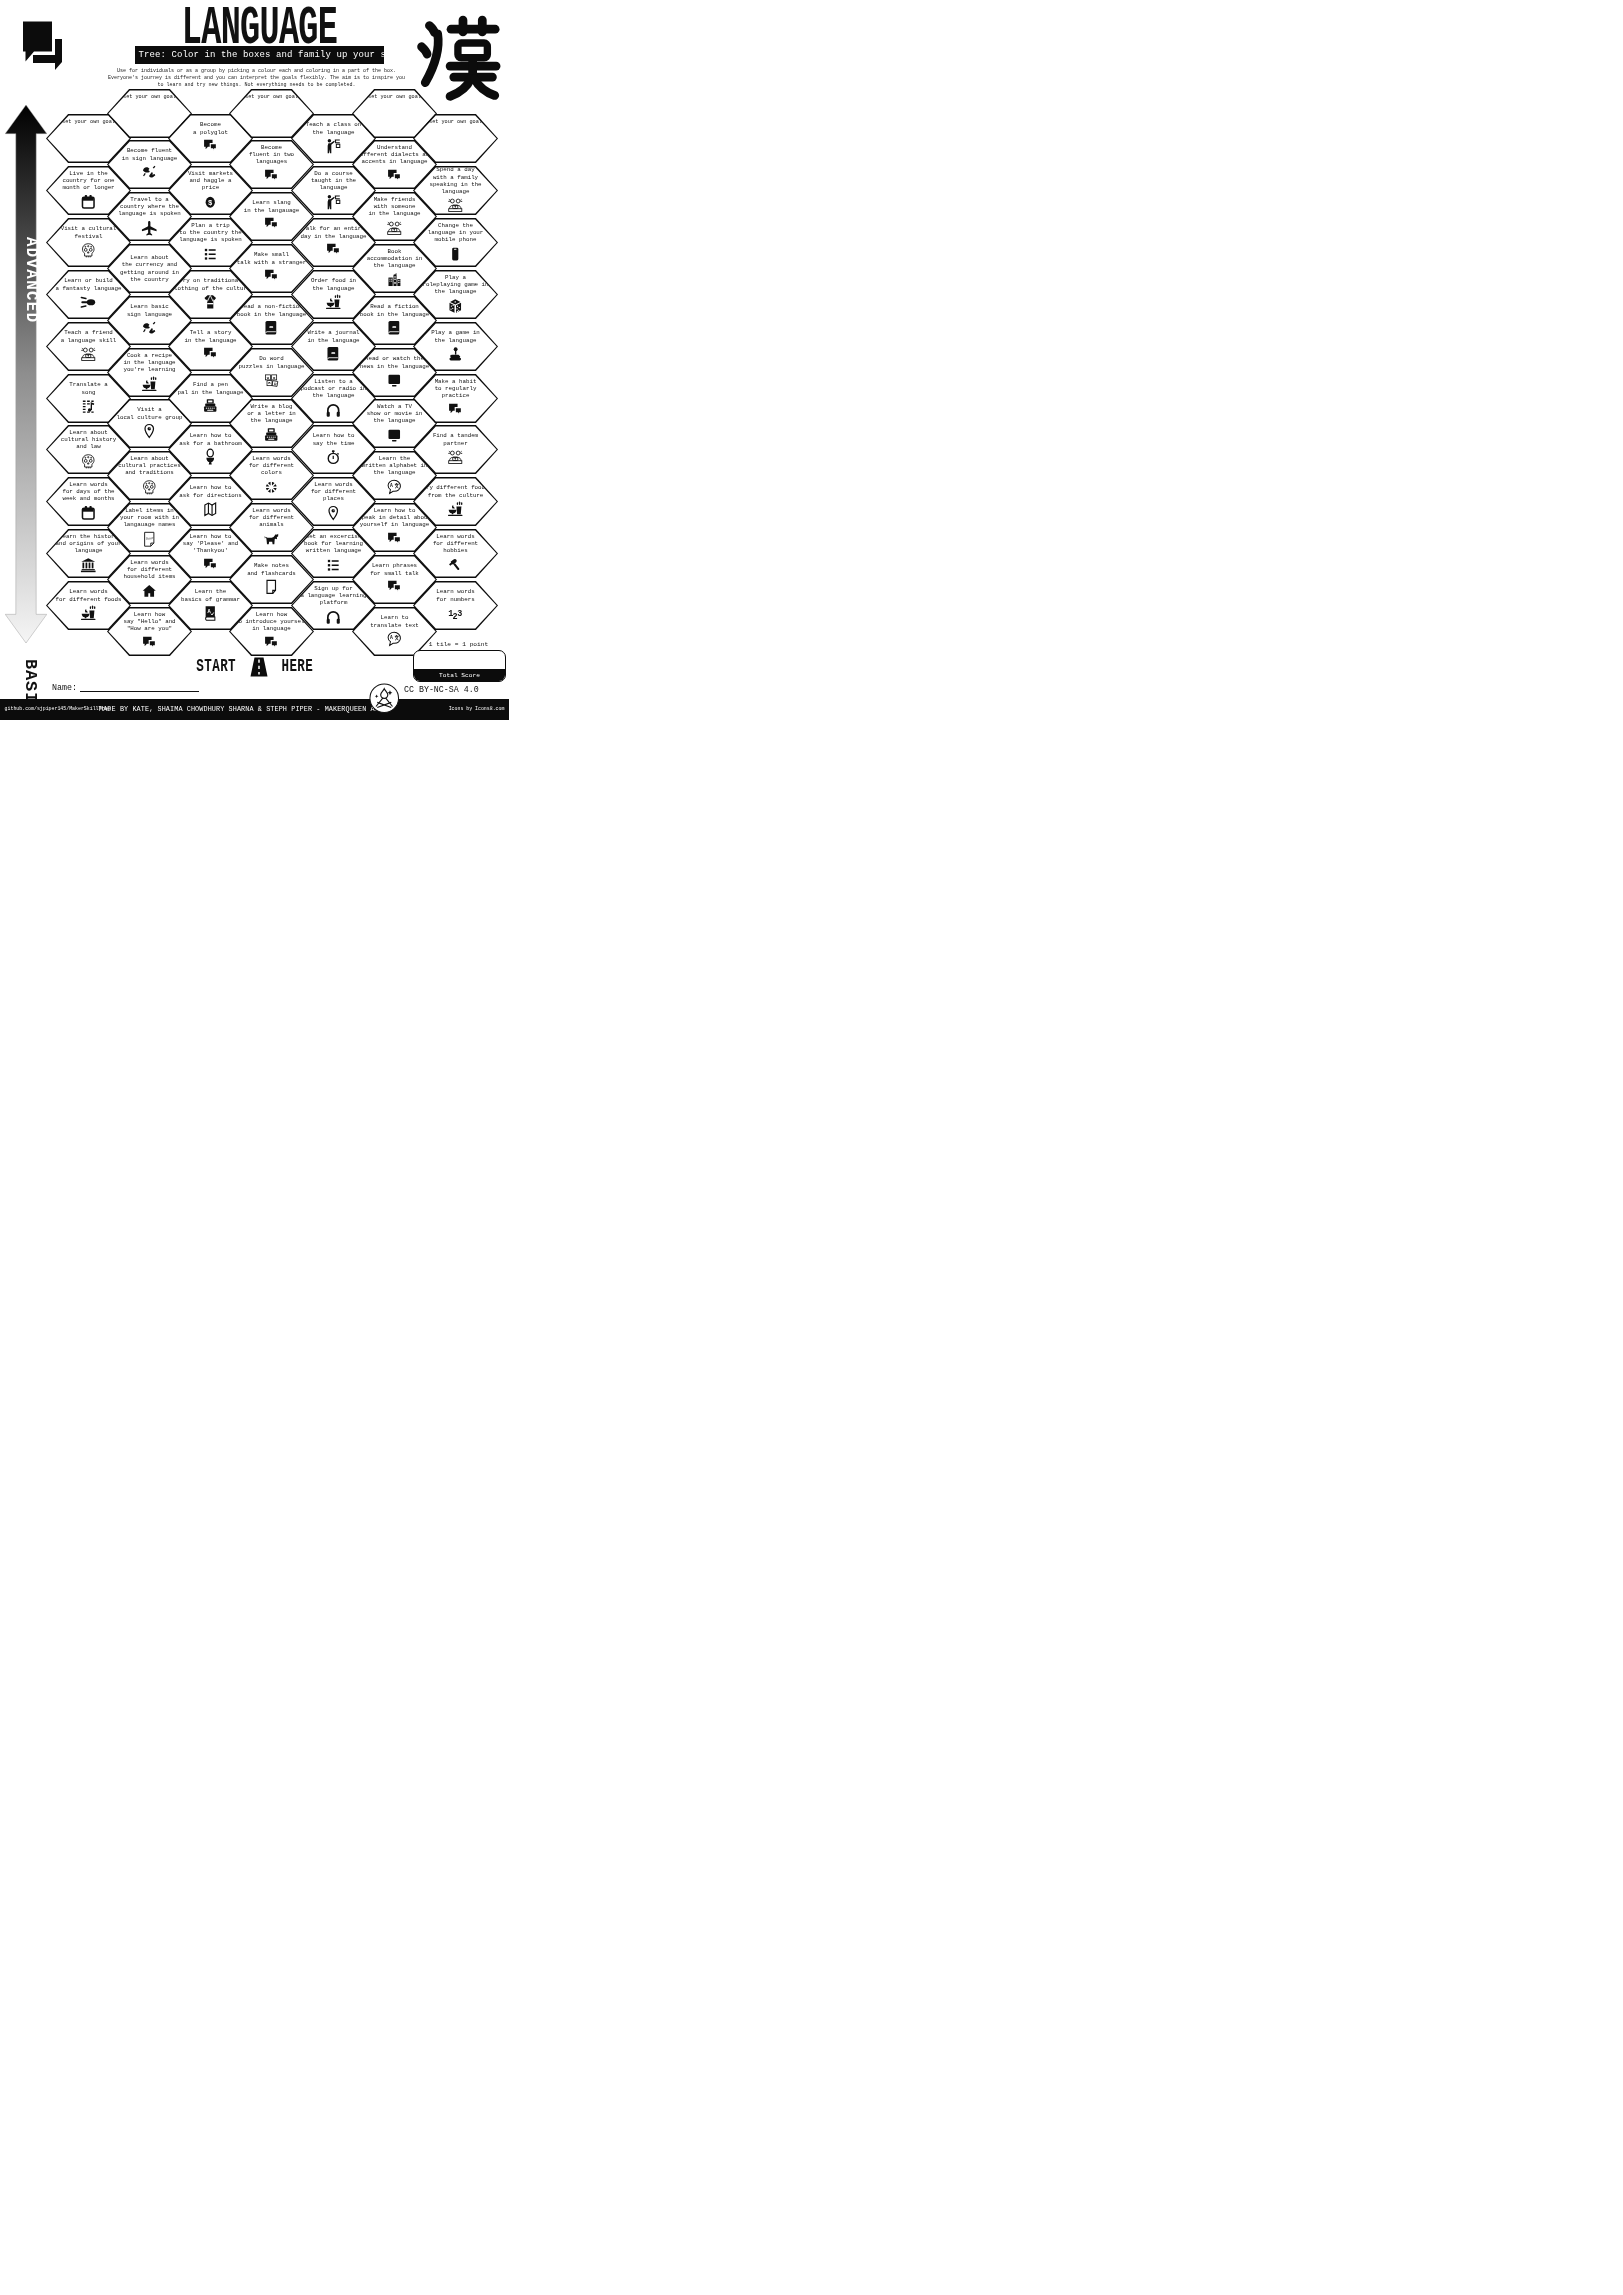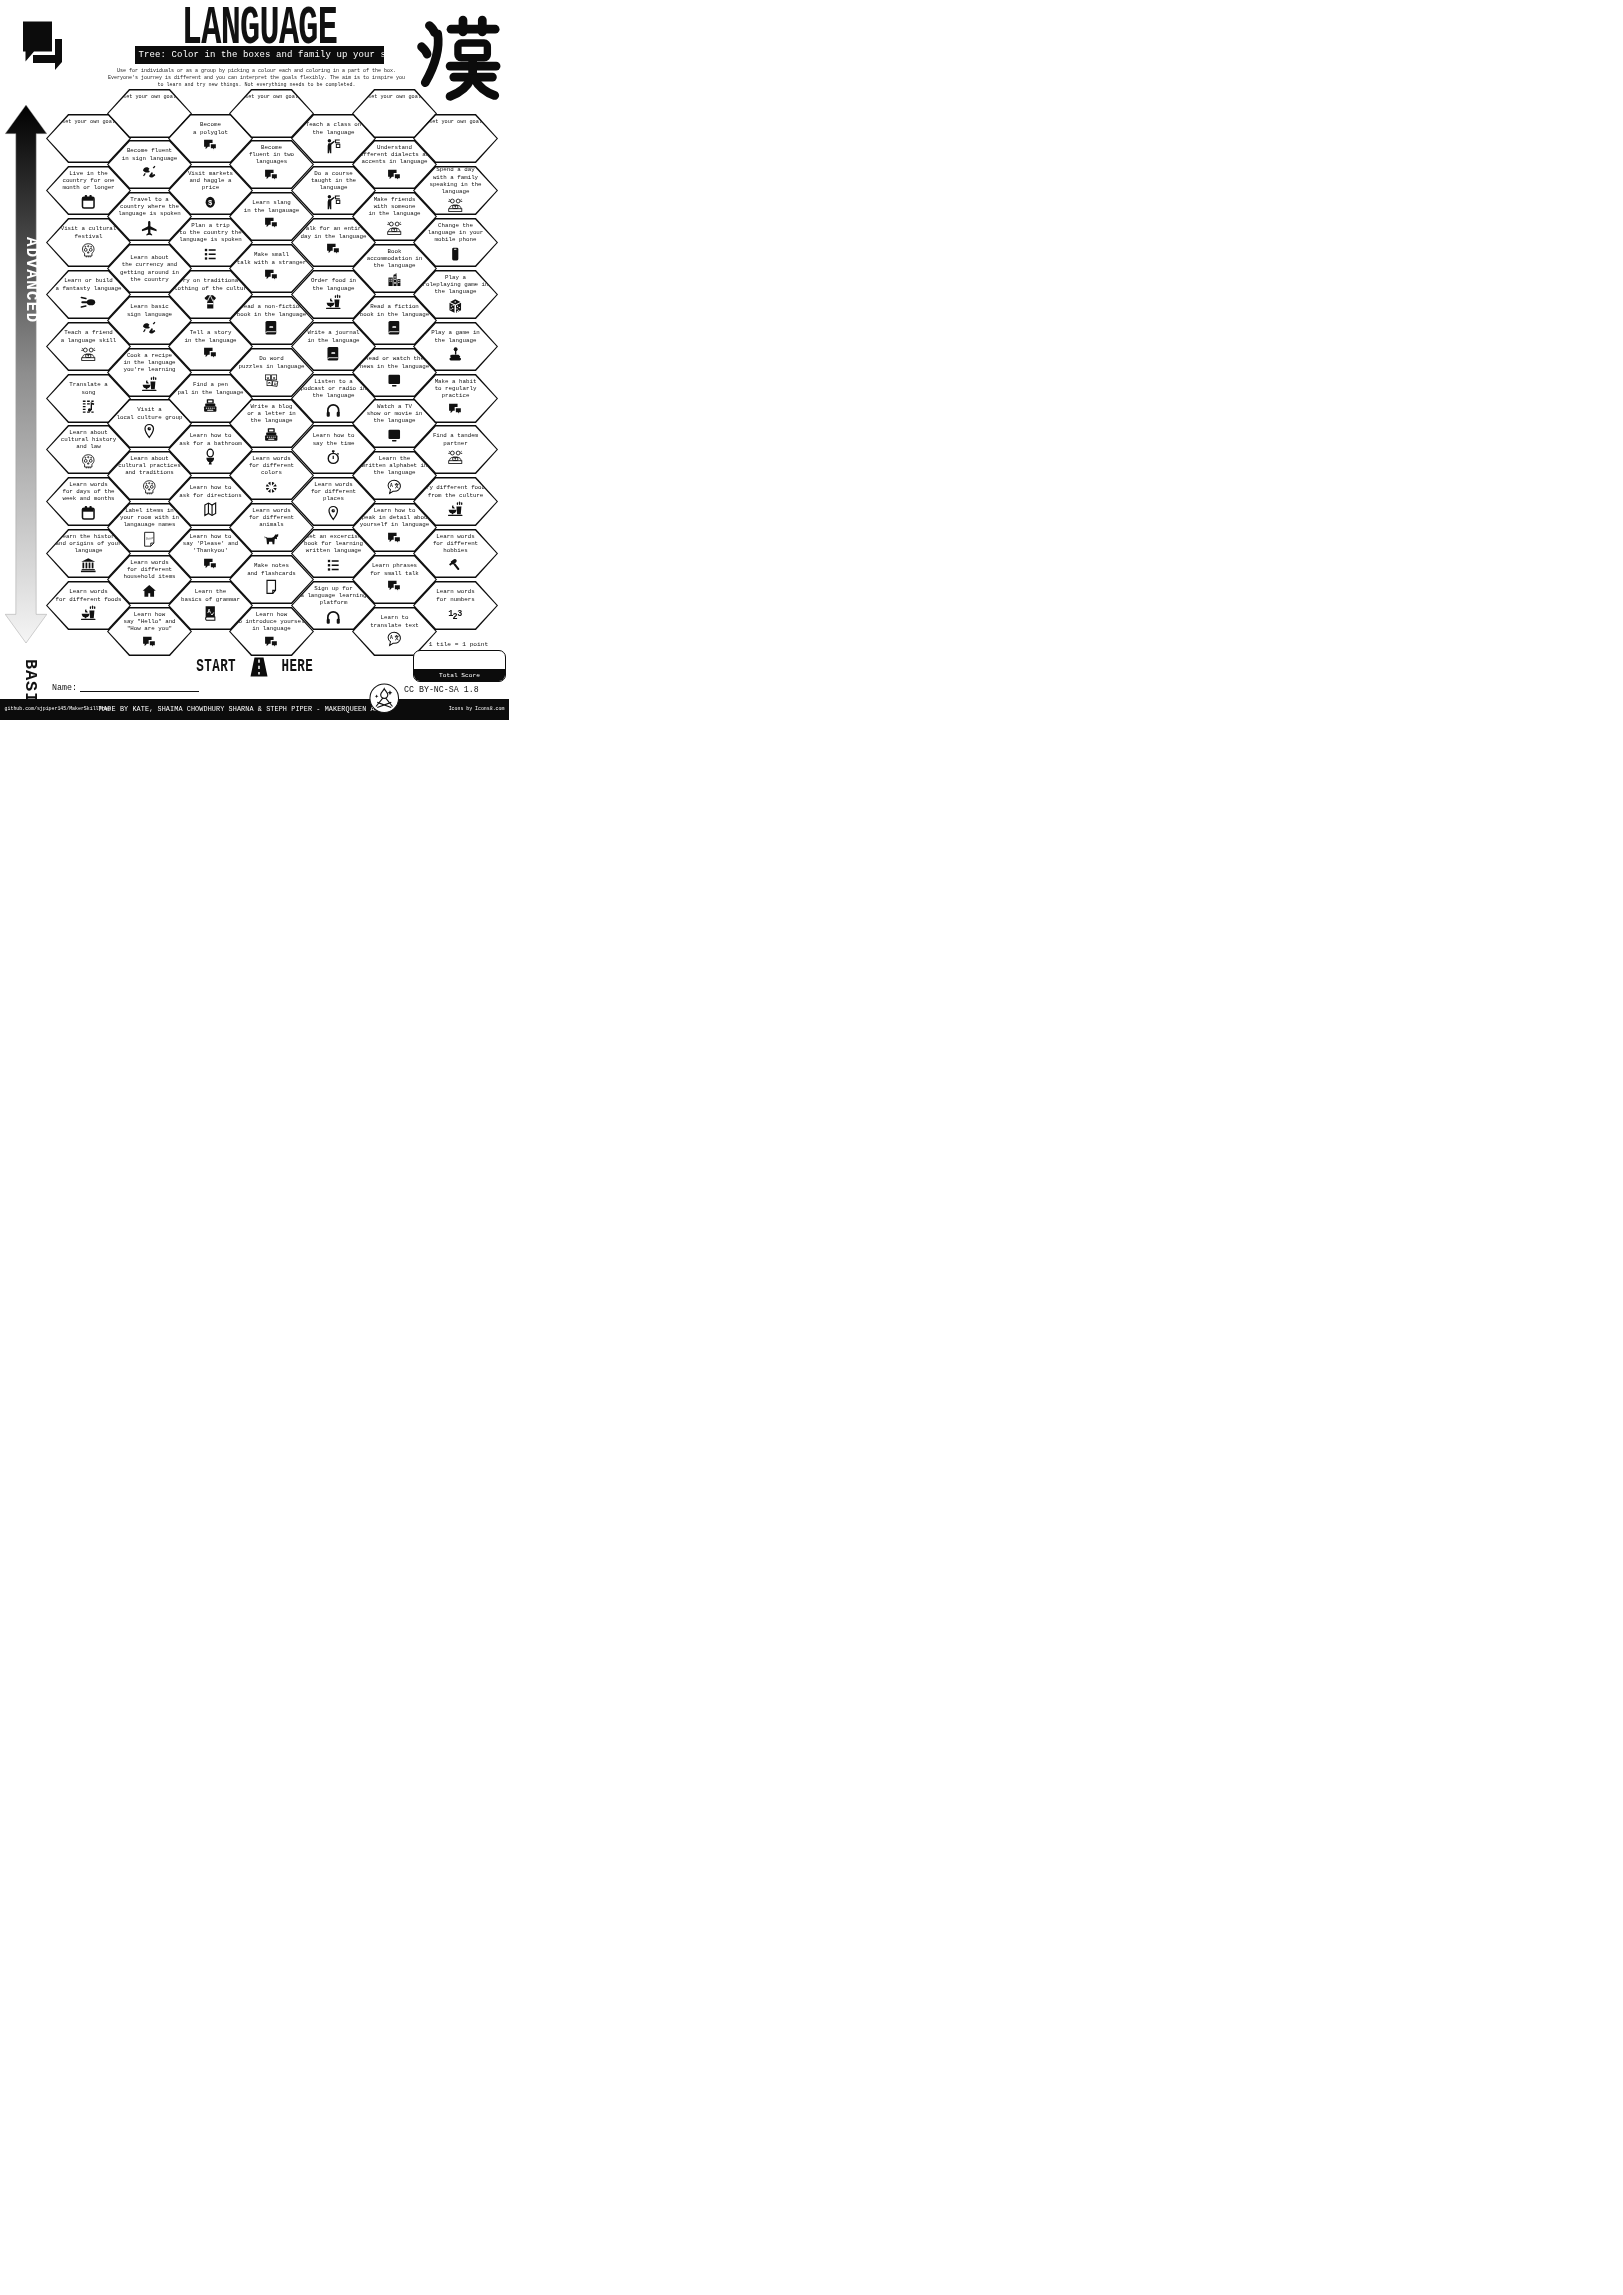--- a/index.html
+++ b/index.html
@@ -1051,21 +1051,21 @@
 
   <div id="cc-logo">
     <svg viewBox="0 0 48 48">
       <circle cx="24" cy="24" r="22.5" fill="#fff" stroke="#111" stroke-width="1.6"></circle>
       <path d="M24 9c1.8 4.2 5.6 5.2 5.6 9.6a5.6 5.6 0 01-11.2 0C18.4 14.2 22.2 13.2 24 9z" fill="none" stroke="#111" stroke-width="1.8"></path>
       <path d="M11 37l11-13.5M37 37L26 23.5M13 30.5l22 8M35 30.5l-22 8" stroke="#111" stroke-width="1.8" fill="none"></path>
       <path d="M33 11.5l1.2 2.6 2.6 1.2-2.6 1.2-1.2 2.6-1.2-2.6-2.6-1.2 2.6-1.2z" fill="#111"></path>
       <path d="M12 18l.9 2 2 .9-2 .9-.9 2-.9-2-2-.9 2-.9z" fill="#111"></path>
     </svg>
   </div>
-  <div id="cc-text">CC BY-NC-SA 1.8</div>
+  <div id="cc-text">CC BY-NC-SA 4.0</div>
 
   <div id="footer">
     <a id="footer-left" href="#">github.com/sjpiper145/MakerSkillTree</a>
     <div id="footer-center">MADE BY KATE, SHAIMA CHOWDHURY SHARNA &amp; STEPH PIPER  -  MAKERQUEEN AU</div>
     <div id="footer-right">Icons by Icons8.com</div>
   </div>
 </div>
 
 
 </body></html>

